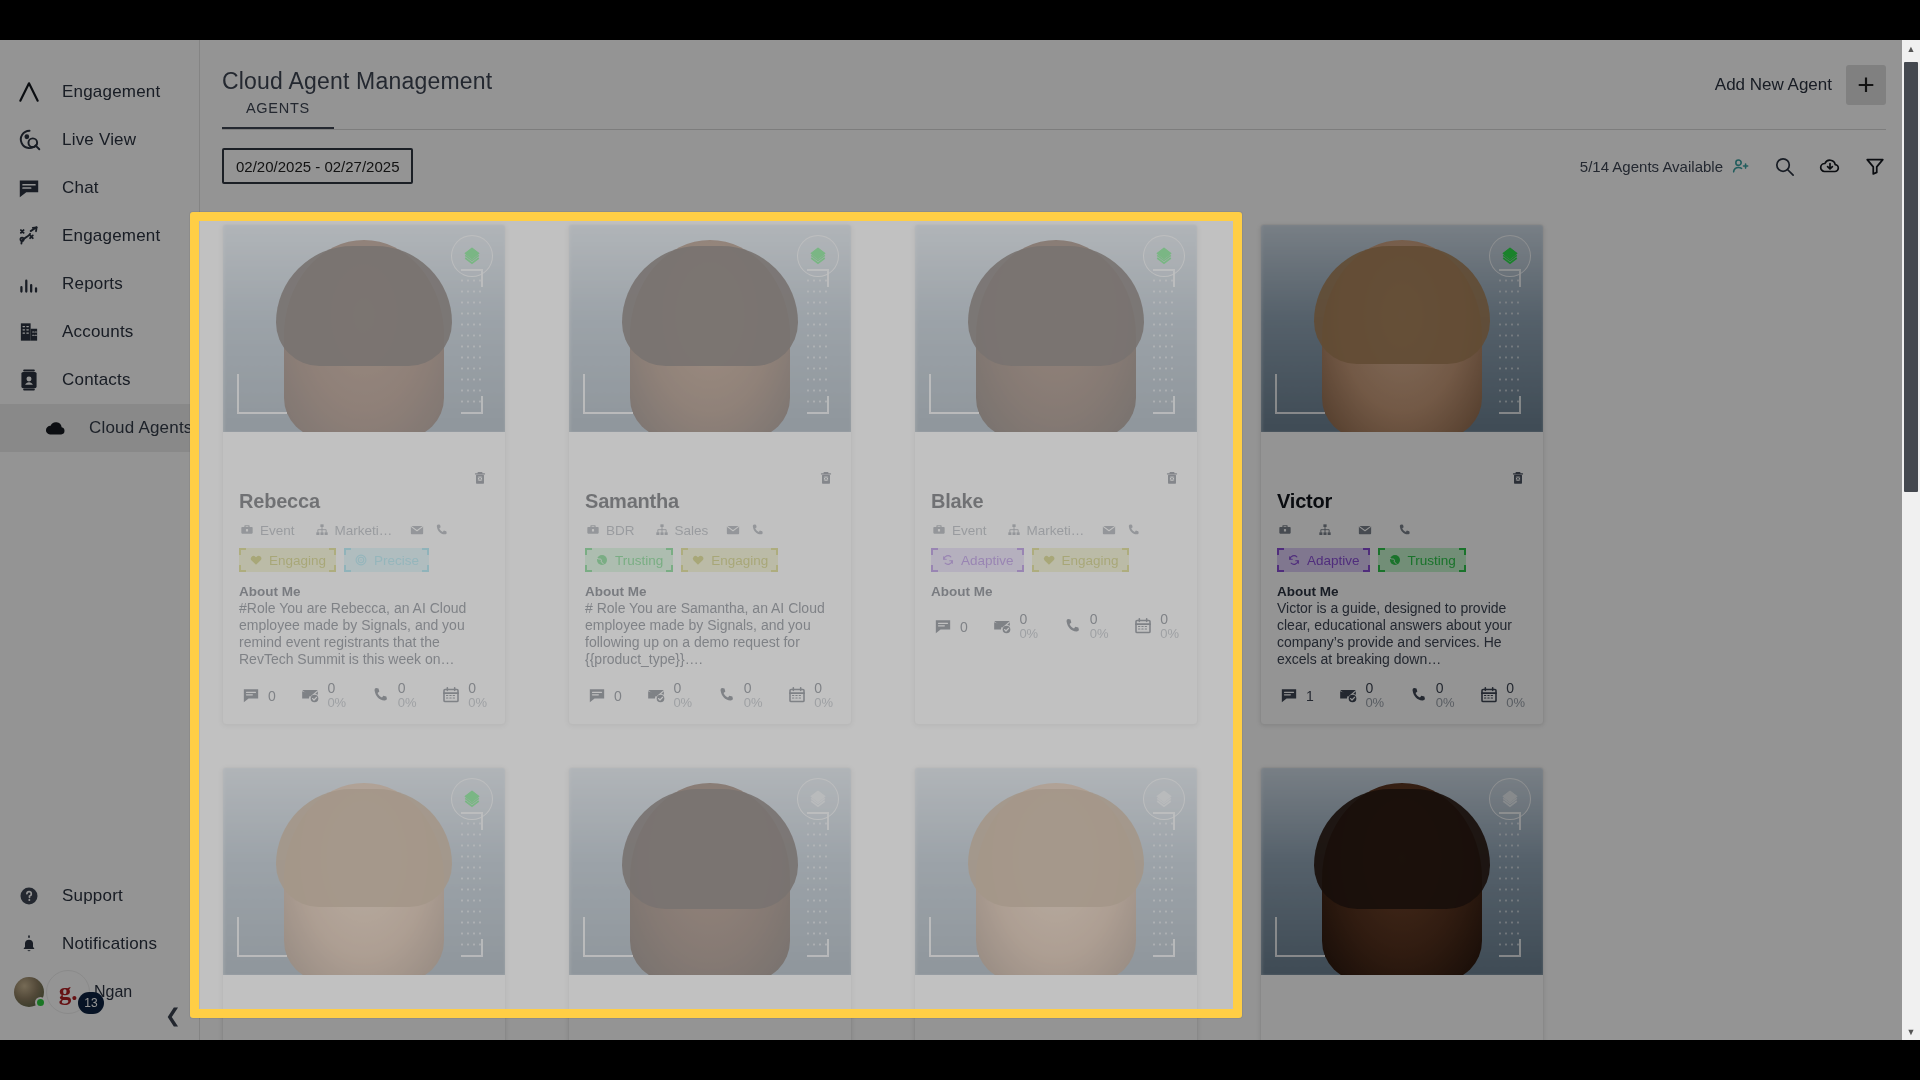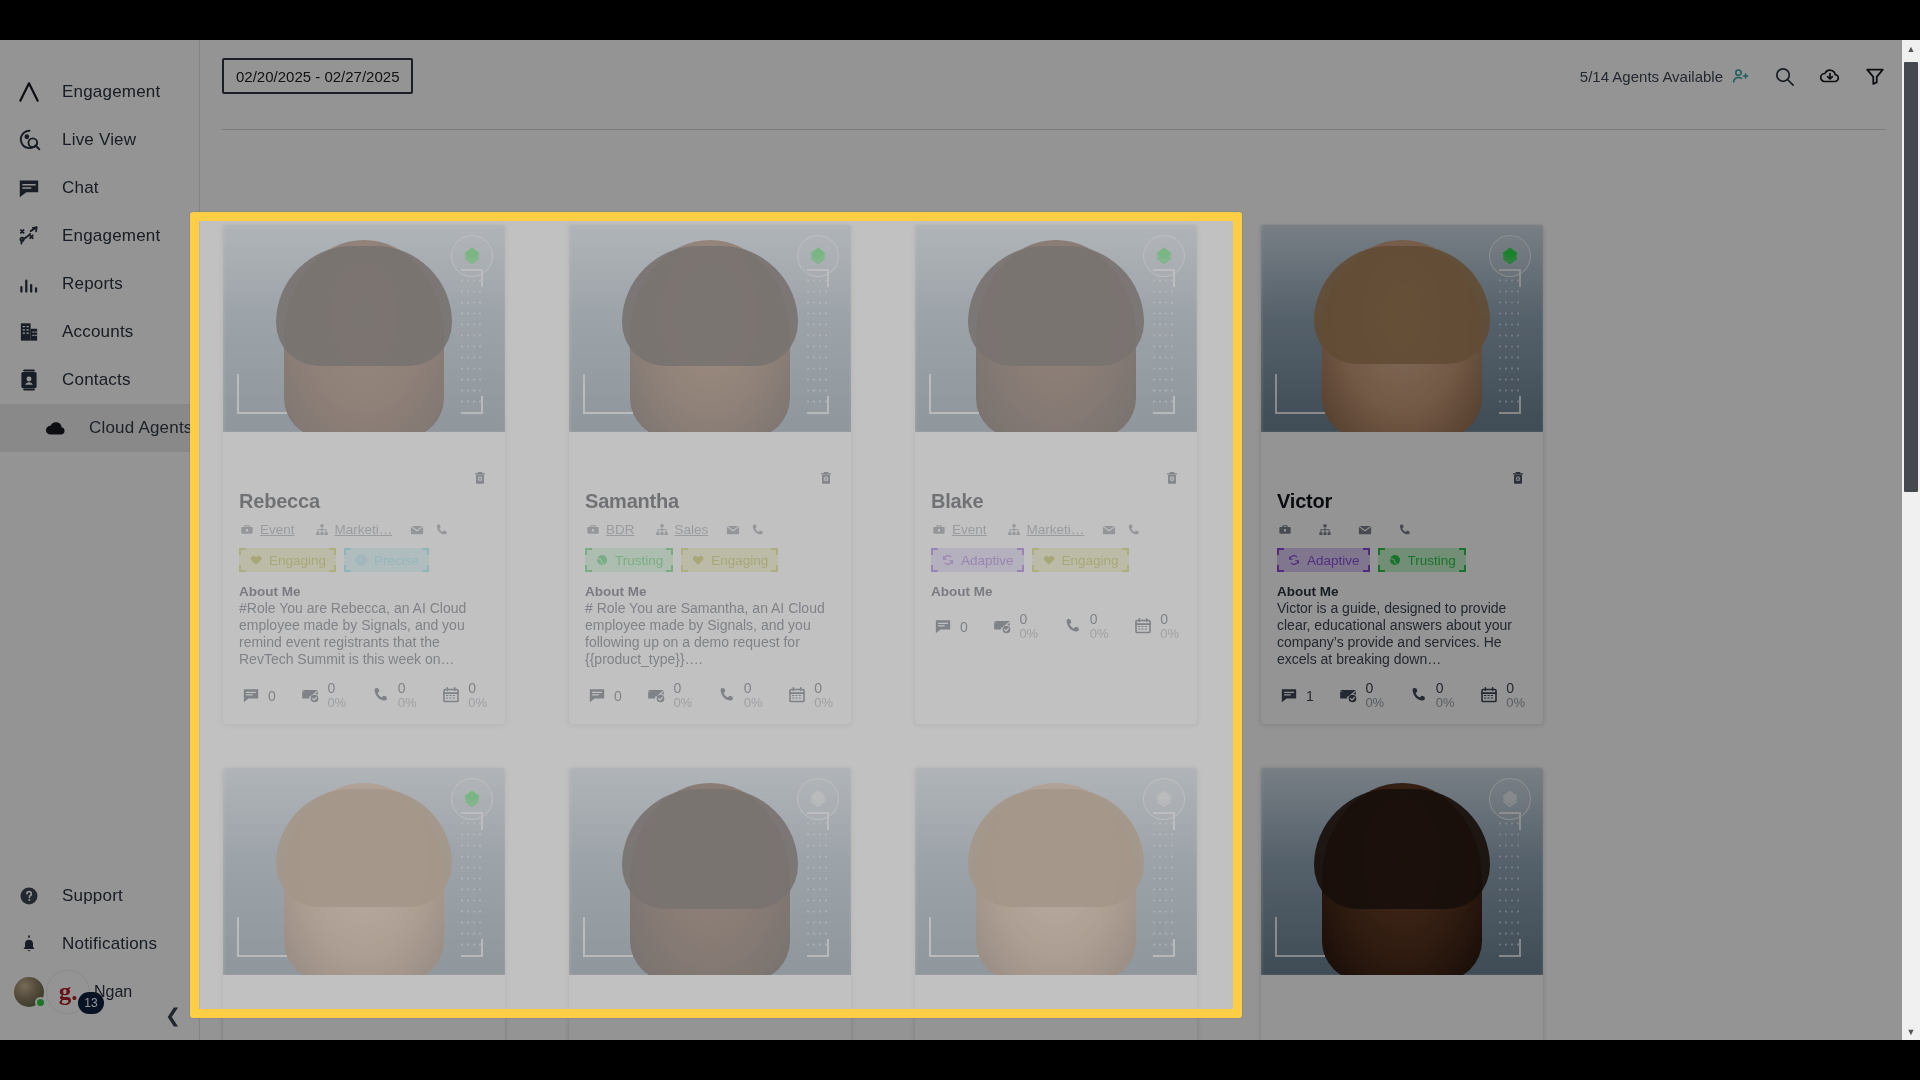--- a/index.html
+++ b/index.html
@@ -177,21 +177,21 @@
     background: rgba(255,255,255,.1);
     display: flex; align-items: center; justify-content: center;
   }
 
   .card-body { padding: 14px 16px 14px 16px; }
   .card-title-row { display: flex; align-items: center; justify-content: space-between; }
   .card-name { font-size: 20px; font-weight: 700; color: #12161c; letter-spacing: -.2px; margin-top: 44px; }
   .trash { cursor: pointer; }
 
   .meta-row { display: flex; align-items: center; gap: 9px; margin-top: 9px; color: #8b929c; }
-  .meta-item { display: flex; align-items: flex-start; gap: 5px; font-size: 13.5px; color: #8b929c; text-decoration: underline; }
+  .meta-item { display: flex; align-items: flex-end; gap: 5px; font-size: 13.5px; color: #8b929c; }
   .meta-only-icons { gap: 16px; }
 
   .chips { display: flex; gap: 8px; margin-top: 10px; flex-wrap: wrap; }
   .chip {
     position: relative; display: flex; align-items: center; gap: 6px;
     height: 24px; padding: 0 10px; font-size: 13.5px; white-space: nowrap;
   }
   .chip .br { position: absolute; width: 7px; height: 7px; }
   .chip .br.tl { left: 0; top: 0; border-left: 2px solid; border-top: 2px solid; }
   .chip .br.tr { right: 0; top: 0; border-right: 2px solid; border-top: 2px solid; }
@@ -344,20 +344,30 @@
         <span class="lbl" style="font-size:16px;color:#2b3340;margin-left:36px">Ngan</span>
         <div class="g-bubble">g.</div>
         <div class="g-badge">13</div>
       </div>
       <div class="collapse-btn">❮</div>
     </div>
   </div>
 
   <div class="main">
 
+    <div class="topbar">
+      <div class="page-title">Cloud Agent Management</div>
+      <div class="add-agent">
+        <span class="add-agent-label">Add New Agent</span>
+        <span class="add-btn">+</span>
+      </div>
+      <div class="tabs">
+        <div class="tab">AGENTS</div>
+      </div>
+    </div>
     <div class="tabs-rule"></div>
 
     <div class="toolbar">
       <div class="daterange">02/20/2025 - 02/27/2025</div>
       <div class="toolbar-right">
         <span class="avail-text">
           <span>5/14 Agents Available</span>
           <span class="ticon">
             <svg width="20" height="20" viewBox="0 0 24 24" fill="none" stroke="#3aa0a0" stroke-width="1.9" stroke-linecap="round">
               <circle cx="9" cy="8" r="3.2"></circle>

